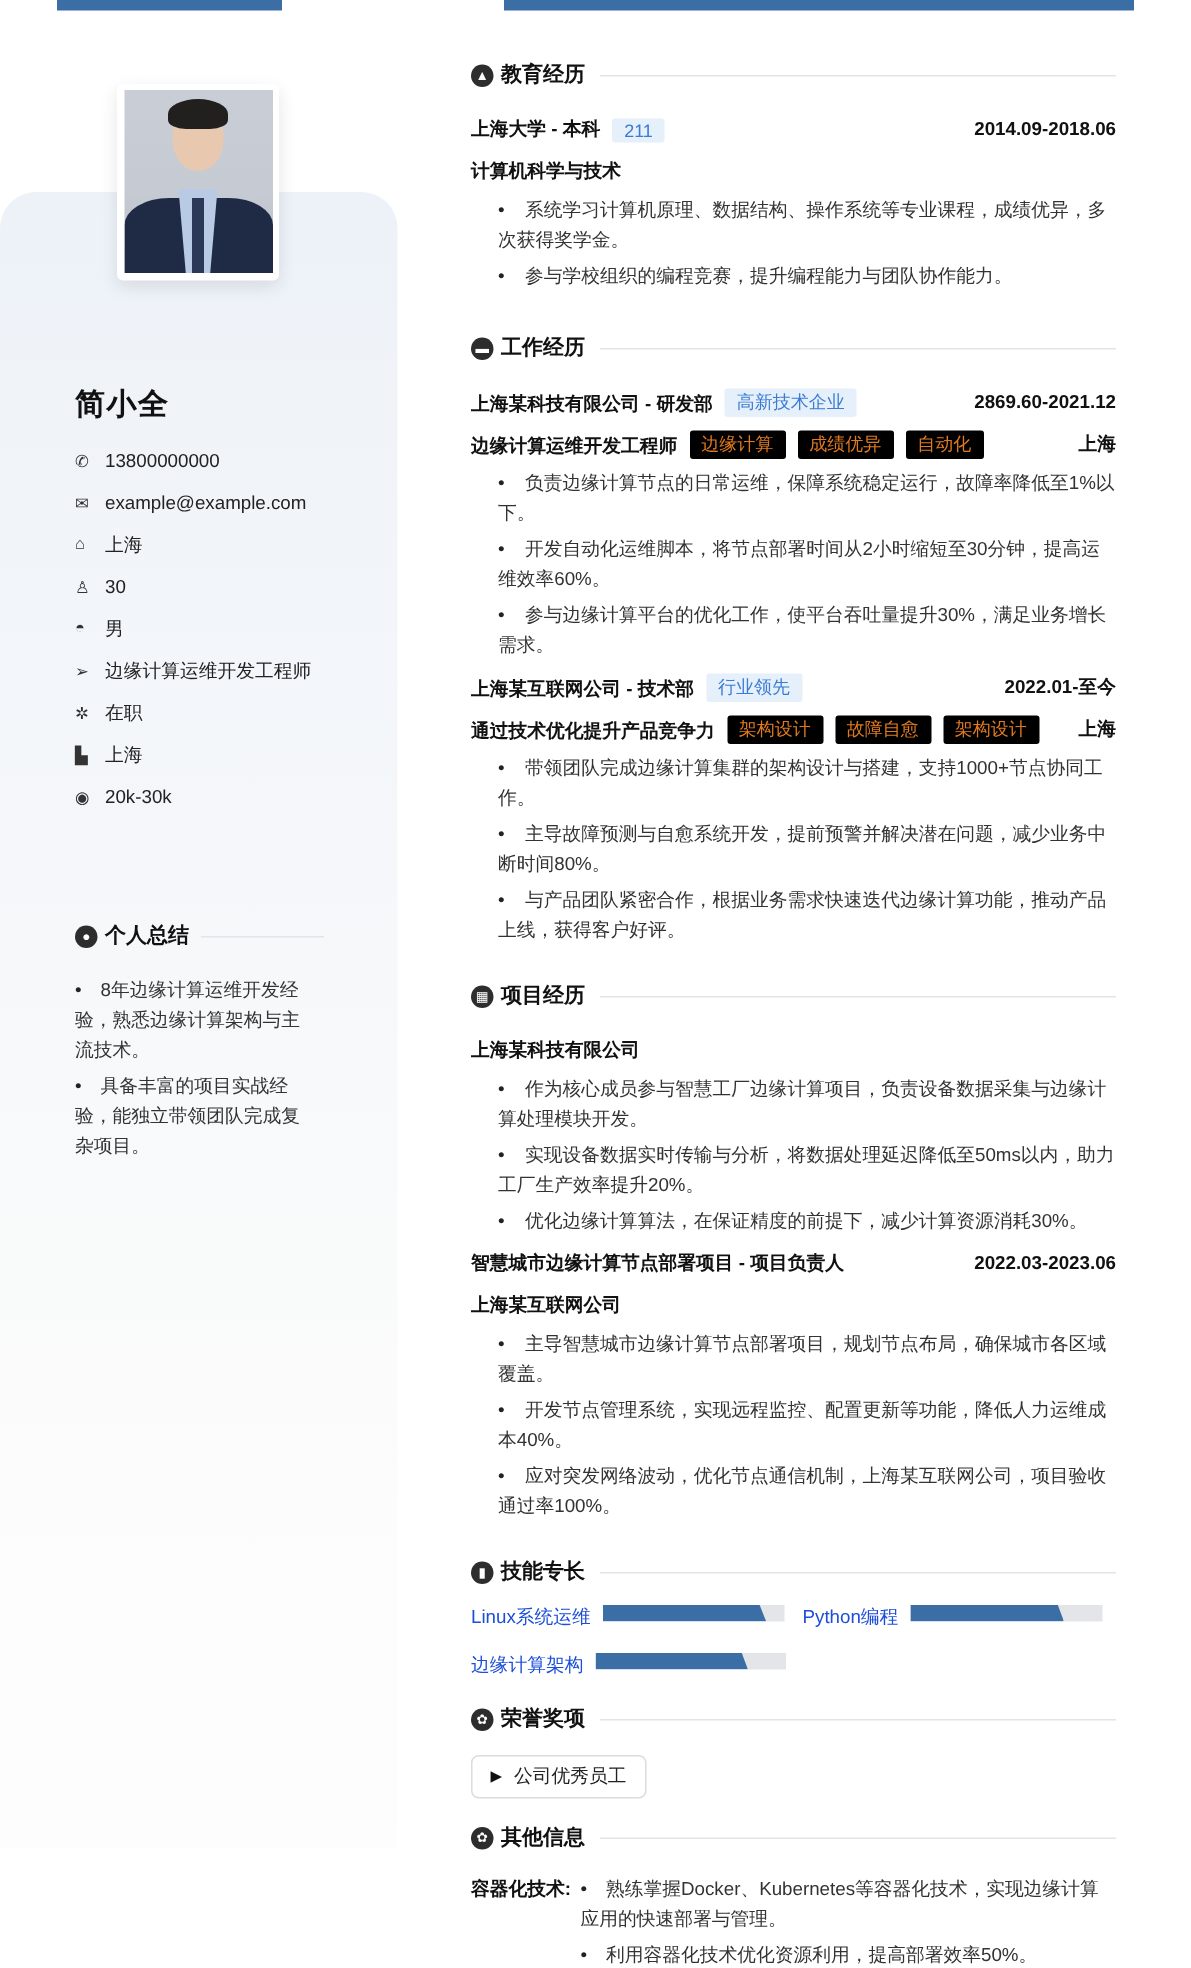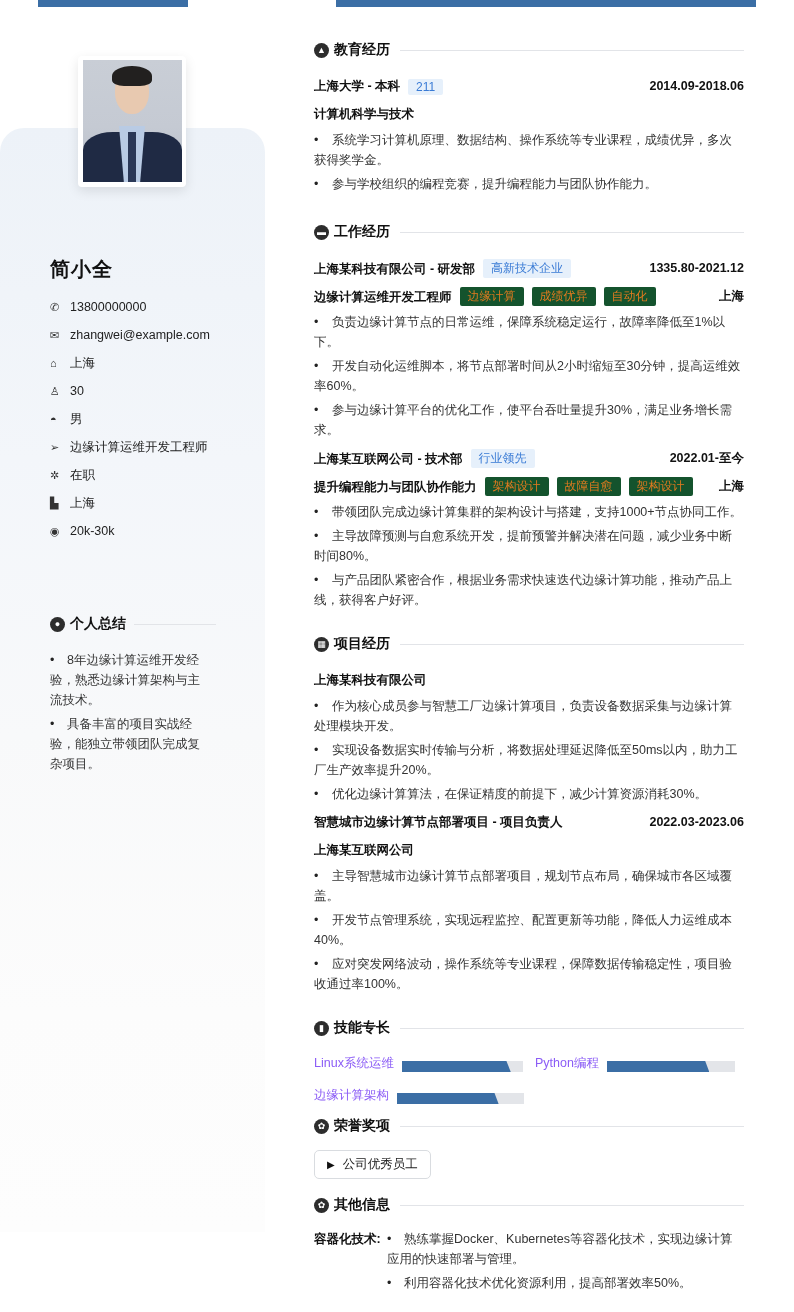--- a/index.html
+++ b/index.html
@@ -46,28 +46,28 @@
 
   .main { position: absolute; left: 314px; top: 38px; width: 430px; }
   .section { margin-bottom: 0; }
   .section-title { display: flex; align-items: center; height: 24px; font-size: 14px; font-weight: bold; color: #111; }
   .section-title .line { flex: 1; height: 1px; background: #e2e4e8; margin-left: 10px; }
 
   .row { display: flex; align-items: center; justify-content: space-between; height: 28px; font-size: 12.5px; }
   .row .left { display: flex; align-items: flex-end; font-weight: bold; color: #111; }
   .row .right { font-weight: bold; color: #111; font-size: 12.5px; }
   .tag-blue { background: #e6f0fb; color: #3a7bd5; font-weight: normal; font-size: 12px; padding: 1px 8px; border-radius: 2px; margin-left: 8px; }
-  .tag-orange { background: #14532d; color: #e17a1f; font-weight: normal; font-size: 12px; padding: 1px 8px; border-radius: 2px; margin-left: 8px; }
+  .tag-orange { background: #000000; color: #e17a1f; font-weight: normal; font-size: 12px; padding: 1px 8px; border-radius: 2px; margin-left: 8px; }
 
   .bullets { list-style: none; margin-top: 2px; margin-bottom: 4px; }
-  .bullets li { font-size: 12.5px; line-height: 20px; color: #333; margin-bottom: 4px; }
+  .bullets li { font-size: 12.5px; line-height: 20px; color: #333; margin-bottom: 4px; margin-left: 18px; }
   .bullets li::before { content: "•"; display: inline-block; width: 18px; color: #222; }
 
   .skills { display: flex; flex-wrap: wrap; margin-top: 10px; }
-  .skill { display: flex; align-items: flex-end; height: 22px; margin-bottom: 10px; font-size: 12.5px; color: #8b5cf6; }
+  .skill { display: flex; align-items: flex-start; height: 22px; margin-bottom: 10px; font-size: 12.5px; color: #1d4ed8; }
   .skill .label { margin-right: 8px; }
   .skill .bar { height: 11px; background: #e3e5e9; position: relative; }
   .skill .fill { position: absolute; left: 0; top: 0; height: 100%; background: #3b6ea5; clip-path: polygon(0 0, 96% 0, 100% 100%, 0 100%); }
 
   .award { display: inline-flex; align-items: center; height: 29px; padding: 0 12px 0 12px; border: 1px solid #d9dce0; border-radius: 5px; font-size: 12.5px; color: #222; margin-top: 12px; margin-bottom: 14px; }
   .award .tri { font-size: 10px; margin-right: 8px; color: #111; }
 
   .other { display: flex; margin-top: 12px; font-size: 12.5px; }
   .other .label { font-weight: bold; color: #111; width: 73px; flex-shrink: 0; line-height: 20px; }
   .other ul { list-style: none; }
@@ -94,21 +94,21 @@
 
 <div class="name">简小全</div>
 
 <div class="info-list">
   <div class="info-item">
     <span class="ico">✆</span>
     <span>13800000000</span>
   </div>
   <div class="info-item">
     <span class="ico">✉</span>
-    <span>zhangwei@example.com</span>
+    <span>example@example.com</span>
   </div>
   <div class="info-item">
     <span class="ico">⌂</span>
     <span>上海</span>
   </div>
   <div class="info-item">
     <span class="ico">♙</span>
     <span>30</span>
   </div>
   <div class="info-item">
@@ -179,21 +179,21 @@
       <span class="line"></span>
     </div>
     <div style="height:10px"></div>
 
     <div>
       <div class="row">
         <div class="left">
           <span>上海某科技有限公司 - 研发部</span>
           <span class="tag-blue">高新技术企业</span>
         </div>
-        <span class="right">1335.80-2021.12</span>
+        <span class="right">2869.60-2021.12</span>
       </div>
       <div class="row">
         <div class="left">
           <span>边缘计算运维开发工程师</span>
           <span class="tag-orange">边缘计算</span>
           <span class="tag-orange">成绩优异</span>
           <span class="tag-orange">自动化</span>
         </div>
         <span class="right">上海</span>
       </div>
@@ -207,21 +207,21 @@
     <div>
       <div class="row">
         <div class="left">
           <span>上海某互联网公司 - 技术部</span>
           <span class="tag-blue">行业领先</span>
         </div>
         <span class="right">2022.01-至今</span>
       </div>
       <div class="row">
         <div class="left">
-          <span>提升编程能力与团队协作能力</span>
+          <span>通过技术优化提升产品竞争力</span>
           <span class="tag-orange">架构设计</span>
           <span class="tag-orange">故障自愈</span>
           <span class="tag-orange">架构设计</span>
         </div>
         <span class="right">上海</span>
       </div>
       <ul class="bullets">
         <li>带领团队完成边缘计算集群的架构设计与搭建，支持1000+节点协同工作。</li>
         <li>主导故障预测与自愈系统开发，提前预警并解决潜在问题，减少业务中断时间80%。</li>
         <li>与产品团队紧密合作，根据业务需求快速迭代边缘计算功能，推动产品上线，获得客户好评。</li>
@@ -260,21 +260,21 @@
         <span class="right">2022.03-2023.06</span>
       </div>
       <div class="row">
         <div class="left">
             <span>上海某互联网公司</span>
           </div>
       </div>
       <ul class="bullets">
         <li>主导智慧城市边缘计算节点部署项目，规划节点布局，确保城市各区域覆盖。</li>
         <li>开发节点管理系统，实现远程监控、配置更新等功能，降低人力运维成本40%。</li>
-        <li>应对突发网络波动，操作系统等专业课程，保障数据传输稳定性，项目验收通过率100%。</li>
+        <li>应对突发网络波动，优化节点通信机制，上海某互联网公司，项目验收通过率100%。</li>
       </ul>
     </div>
   </section>
 
   <div style="height:18px"></div>
 
   <section class="section">
     <div class="section-title">
       <span class="circle-ico">▮</span>
       <span>技能专长</span>

